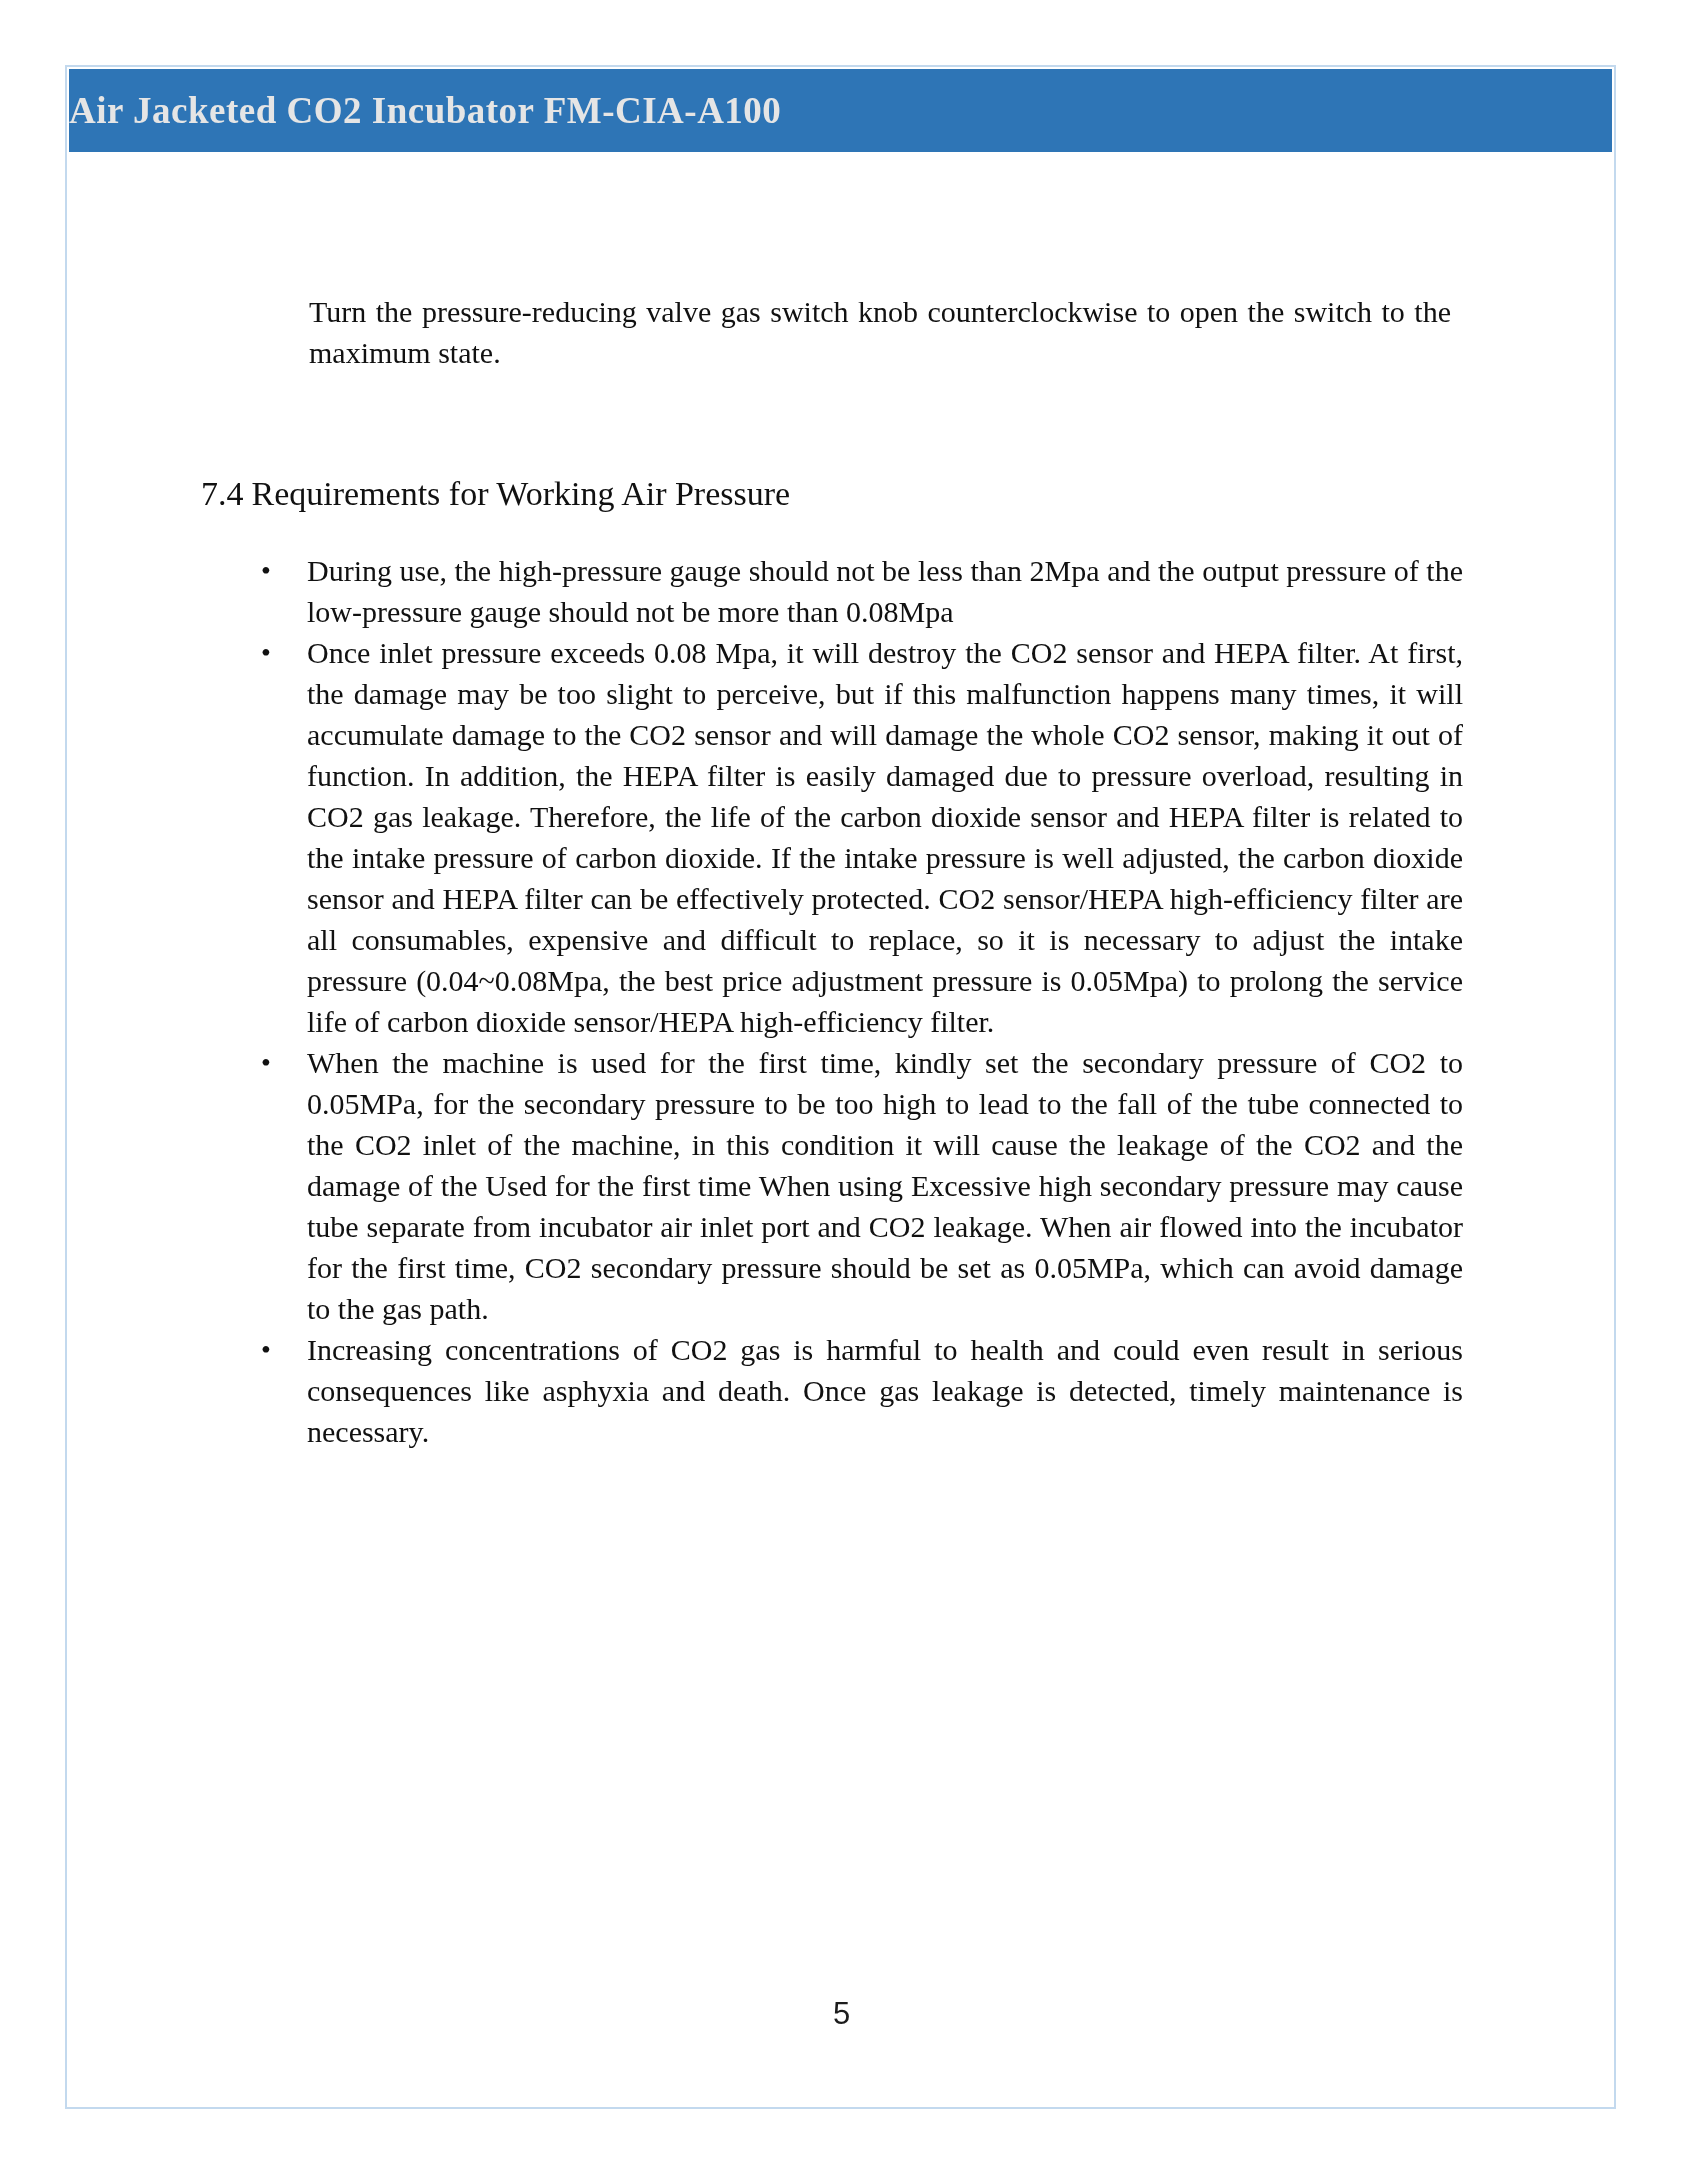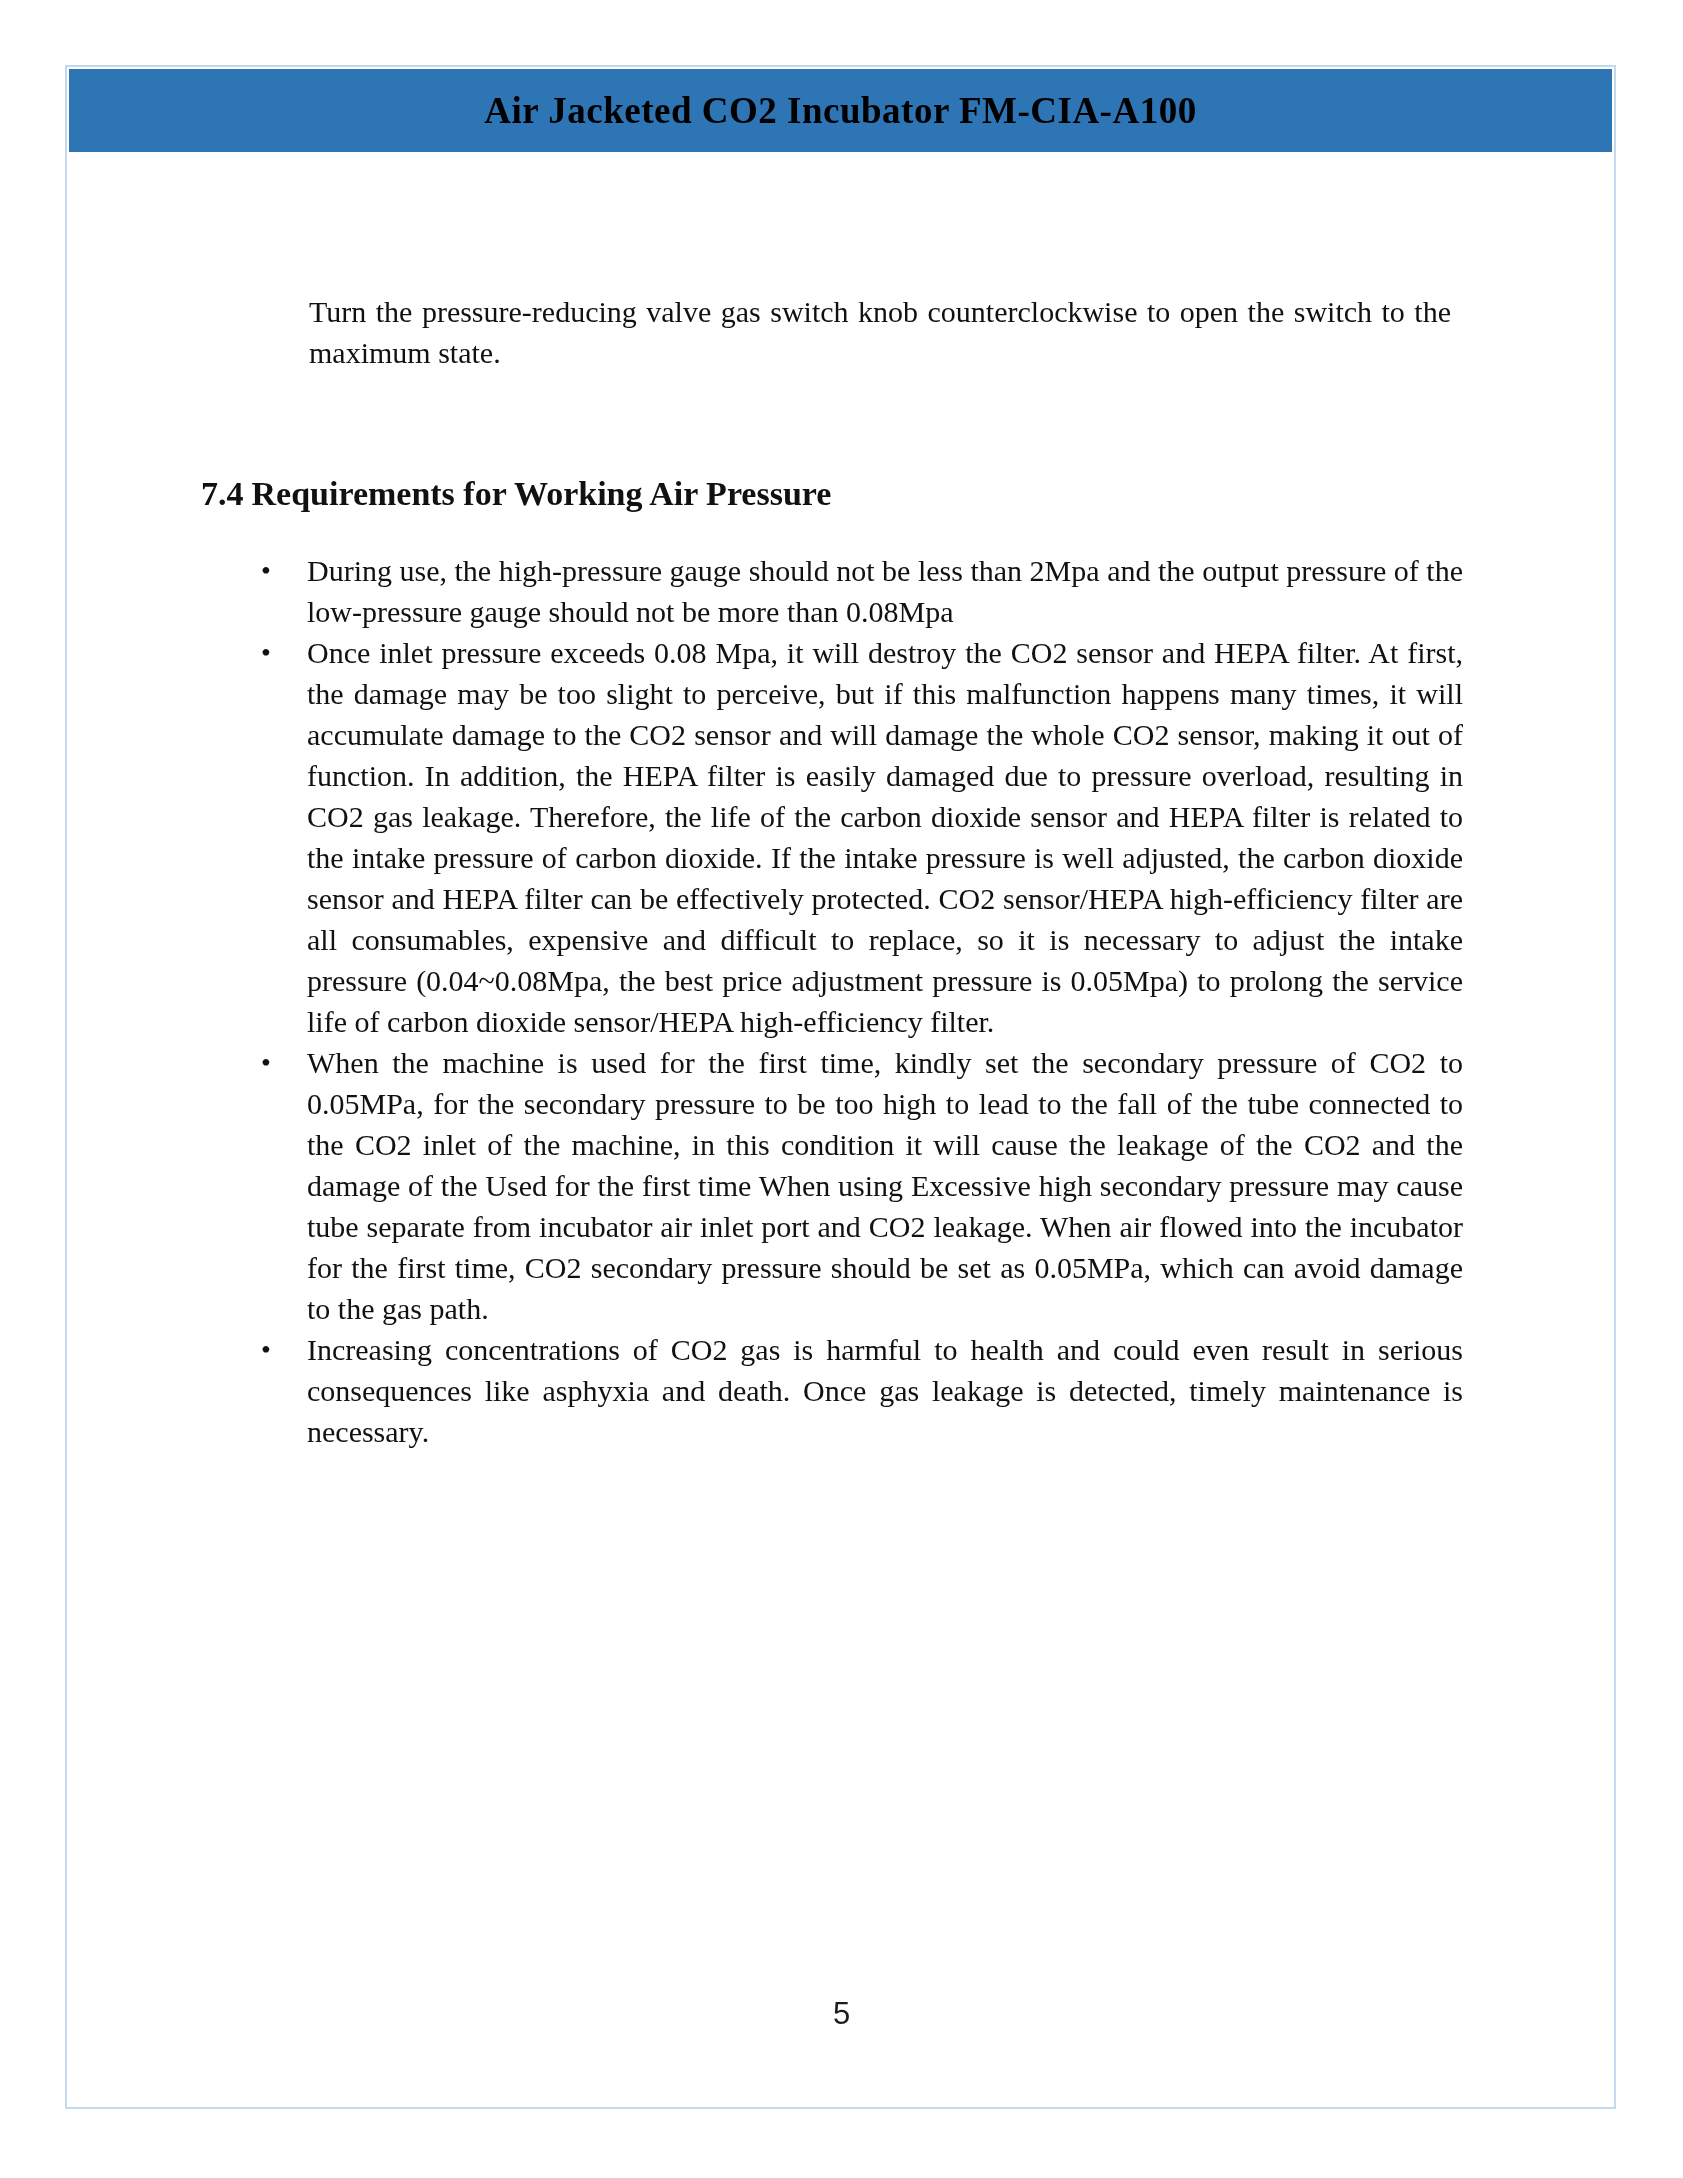--- a/index.html
+++ b/index.html
@@ -26,42 +26,41 @@
     left: 2px;
     top: 2px;
     right: 2px;
     height: 83px;
     background: #2E75B6;
   }
   .header-title {
     width: 100%;
     height: 83px;
     line-height: 83px;
-    text-align: center;
     font-size: 37px;
     font-weight: bold;
-    color: #000000;
+    color: #e5e5e5;
     letter-spacing: 0.5px;
   }
   .intro {
     position: absolute;
     left: 297px;
     top: 279px;
     width: 1166px;
     font-size: 30px;
     line-height: 41px;
     text-align: justify;
   }
   .intro p { margin: 12px; }
   .section-heading {
     position: absolute;
     left: 201px;
     top: 472px;
     font-size: 34px;
-    font-weight: bold;
+    font-weight: normal;
     line-height: 44px;
     white-space: nowrap;
   }
   .section-number { margin-right: 8px; }
   .bullet-list {
     position: absolute;
     left: 307px;
     top: 550px;
     width: 1156px;
     margin: 0;

